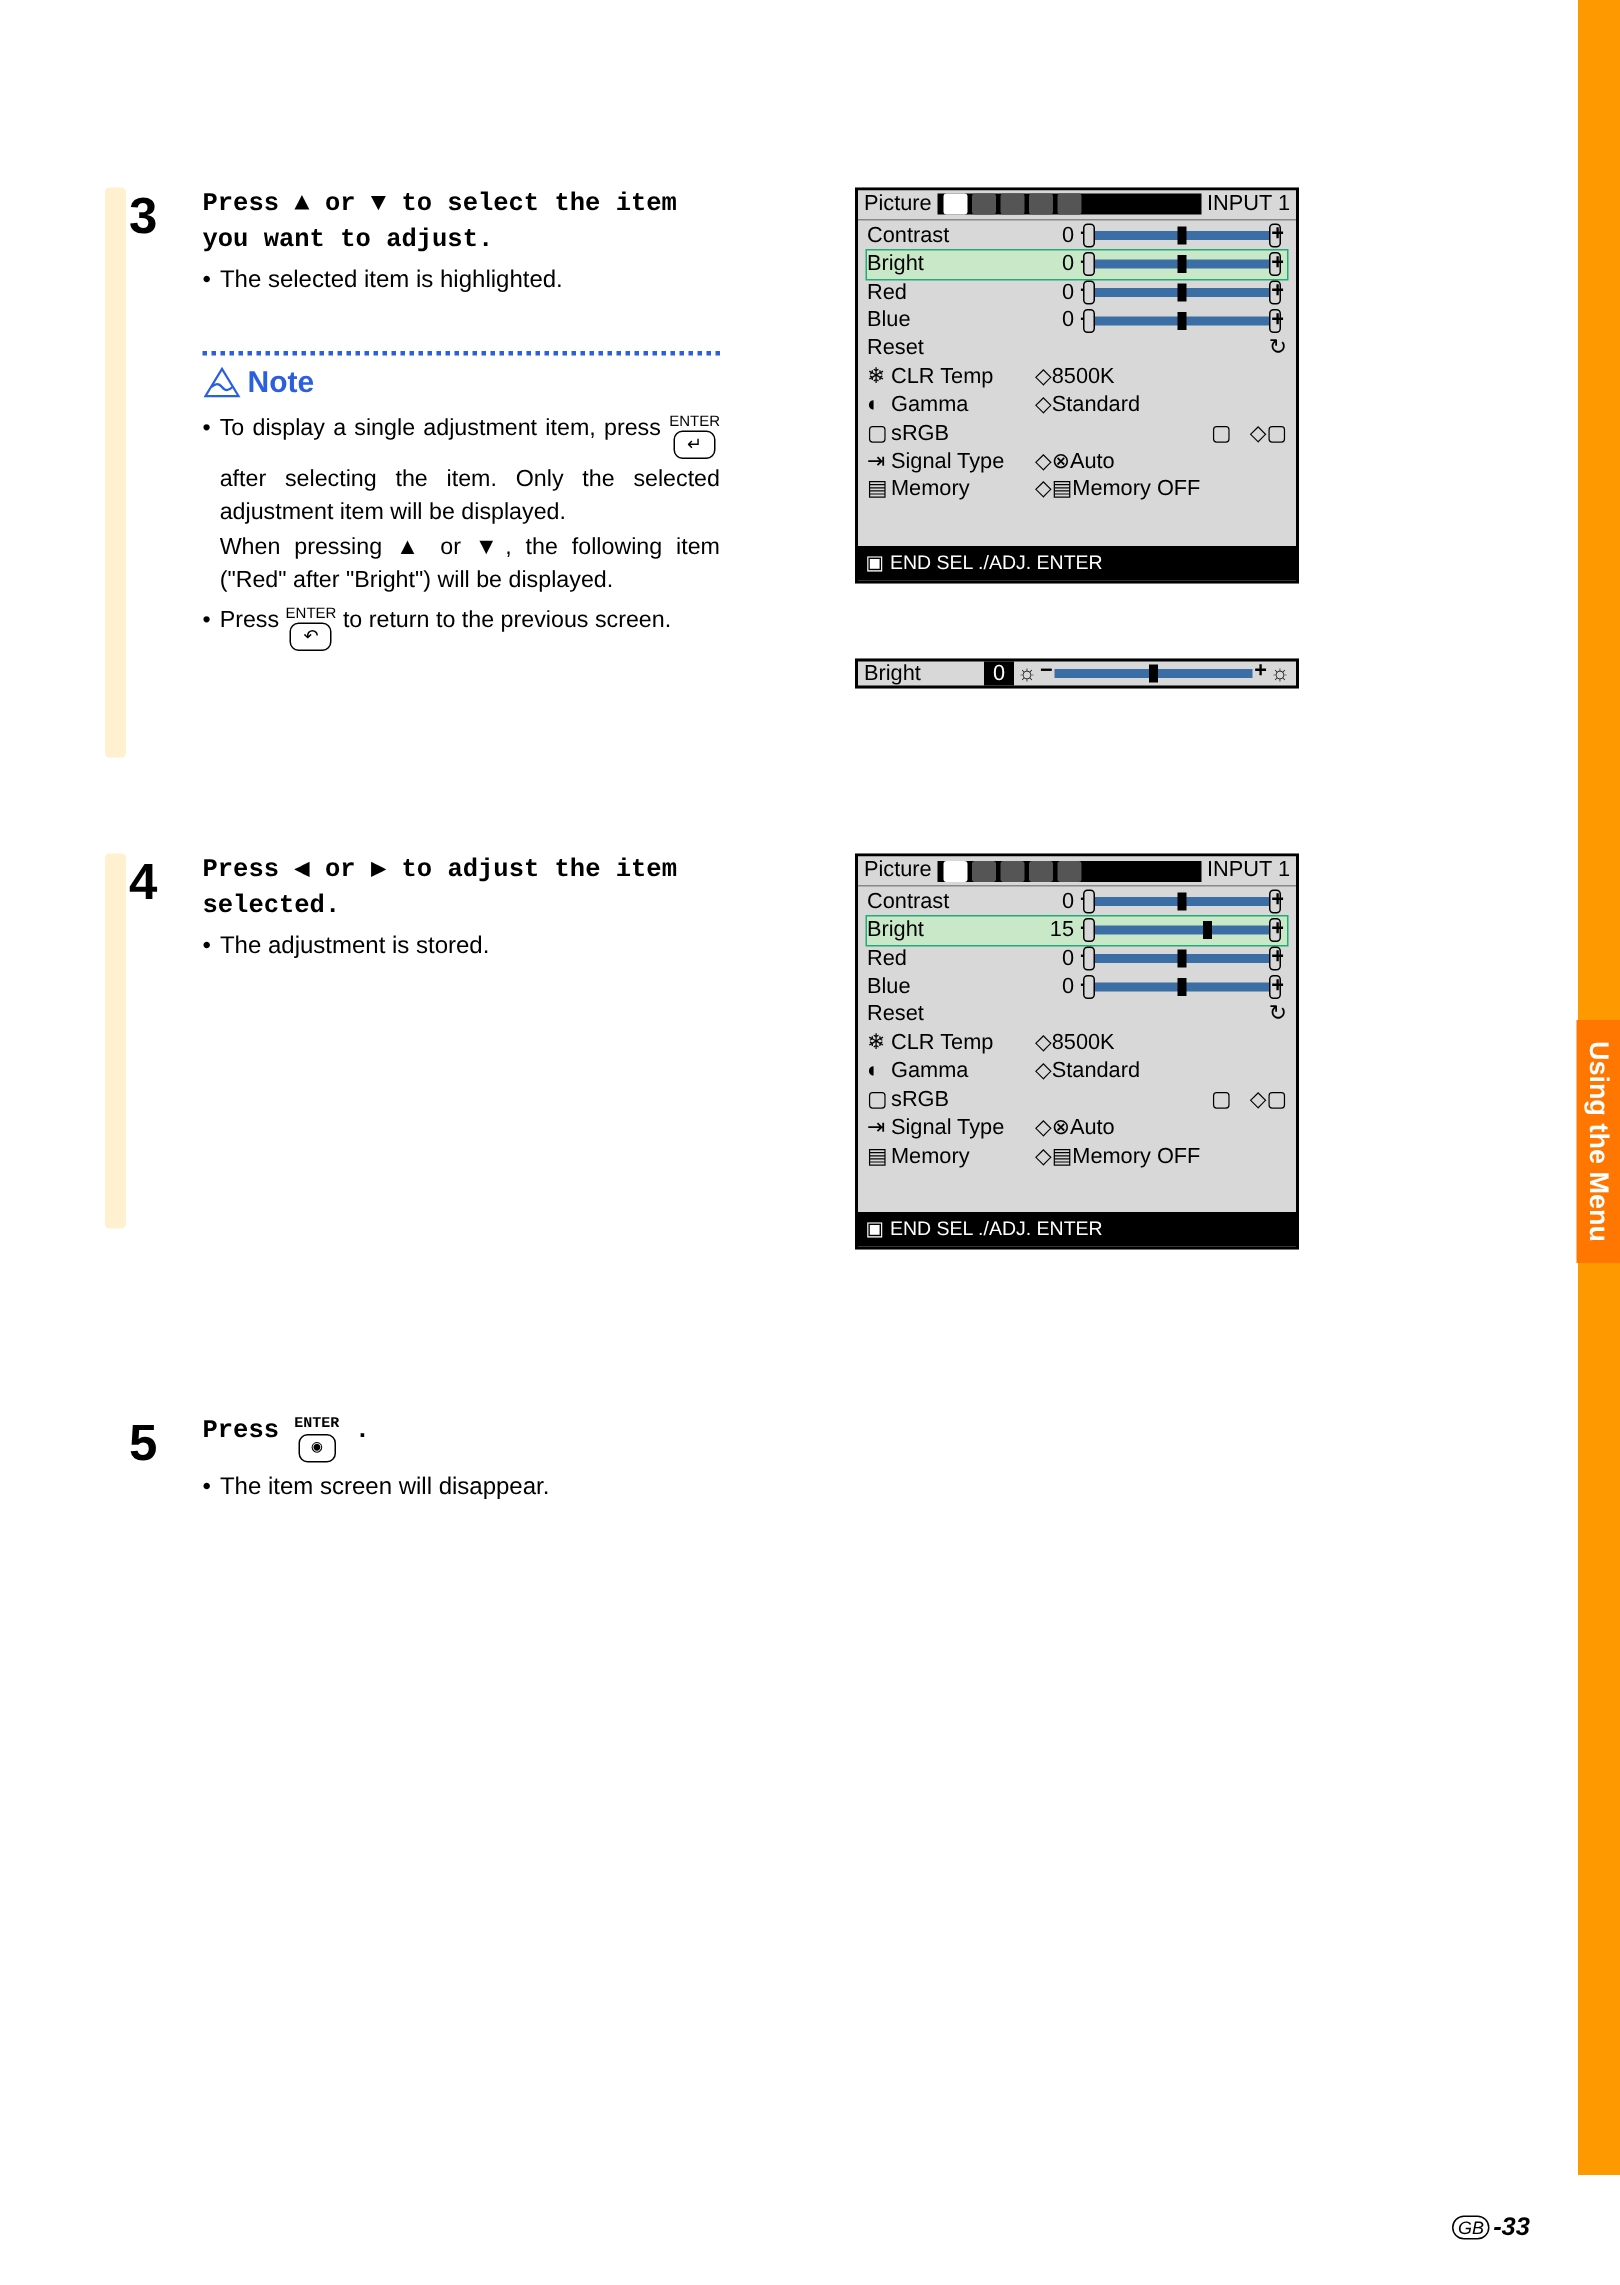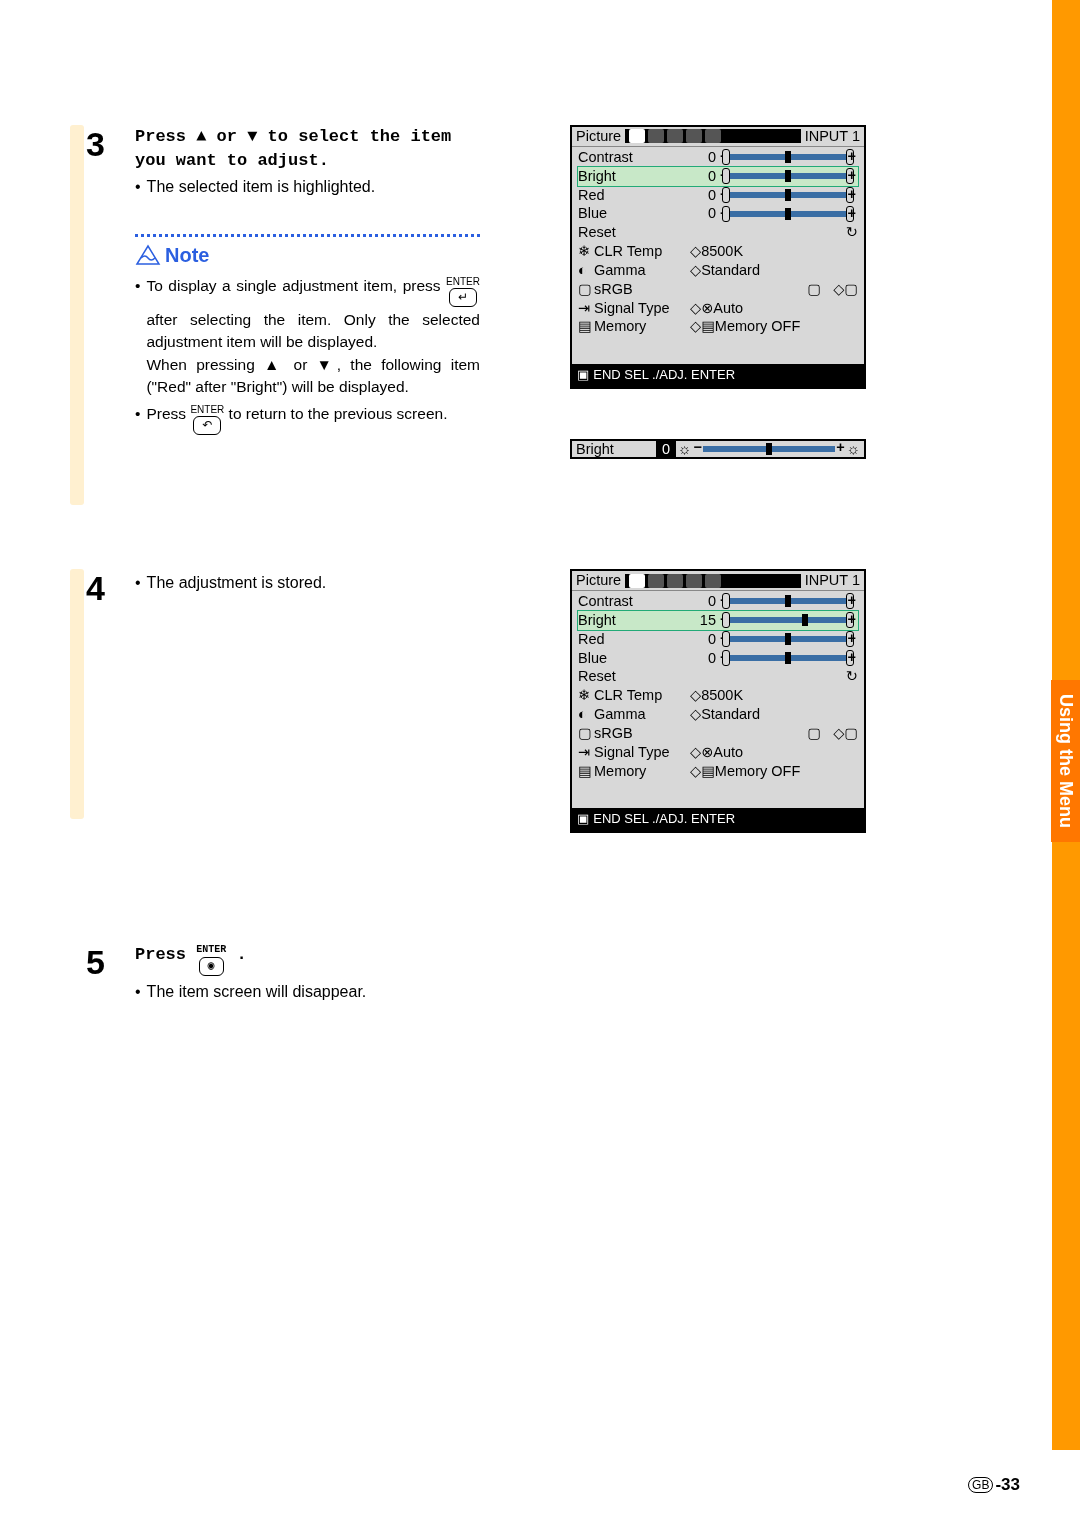--- a/index.html
+++ b/index.html
@@ -194,20 +194,21 @@
     margin-bottom:50px;
   }
   .page-num {
     position:absolute;
     bottom: 28px;
     right: 60px;
     font-size: 17px;
     display:flex;
     align-items:center;
     gap:2px;
+    font-style:italic;
   }
   .gb-circ {
     border:1.4px solid #000;
     border-radius: 9px;
     font-size:12px;
     padding: 0 3px;
   }
 </style>
 </head>
 <body>
@@ -390,20 +391,21 @@
     </div>
   </div>
 
   <div class="step">
     <div class="step-left">
       <div class="step-num-col">
         <div class="step-marker" style="height:250px;"></div>
         <div class="step-num">4</div>
       </div>
       <div class="step-body">
+        <div class="step-title">Press ◀ or ▶ to adjust the item selected.</div>
         <div class="step-detail">
             <span class="bullet">•</span>
             <span>The adjustment is stored.</span>
           </div>
       </div>
     </div>
     <div class="osd-col">
 
       <div class="osd">
         <div class="osd-header">

